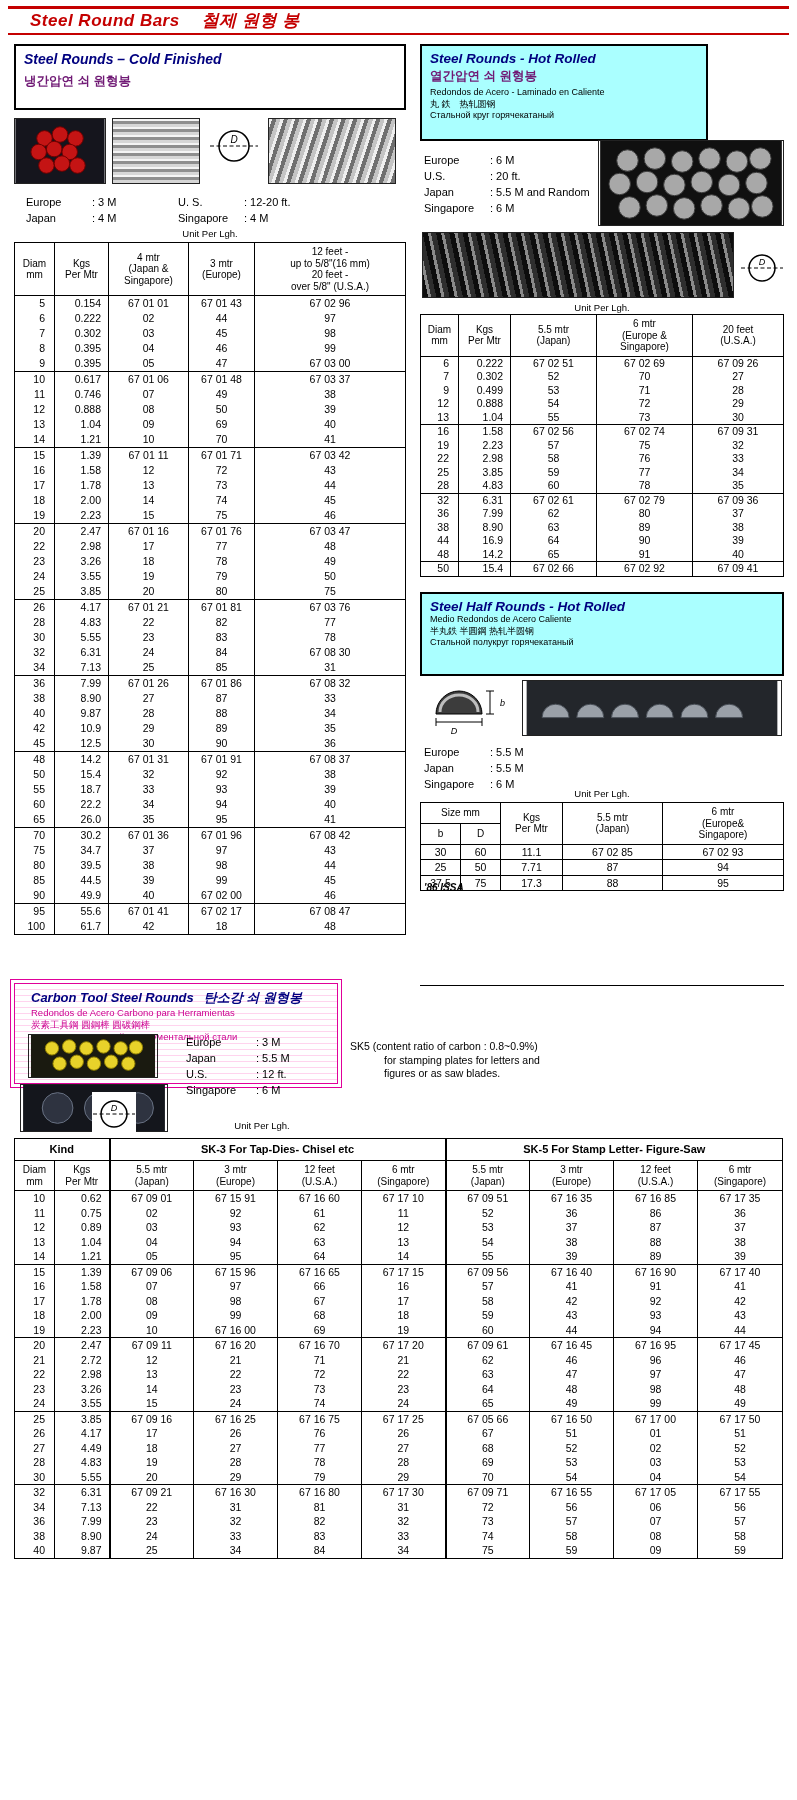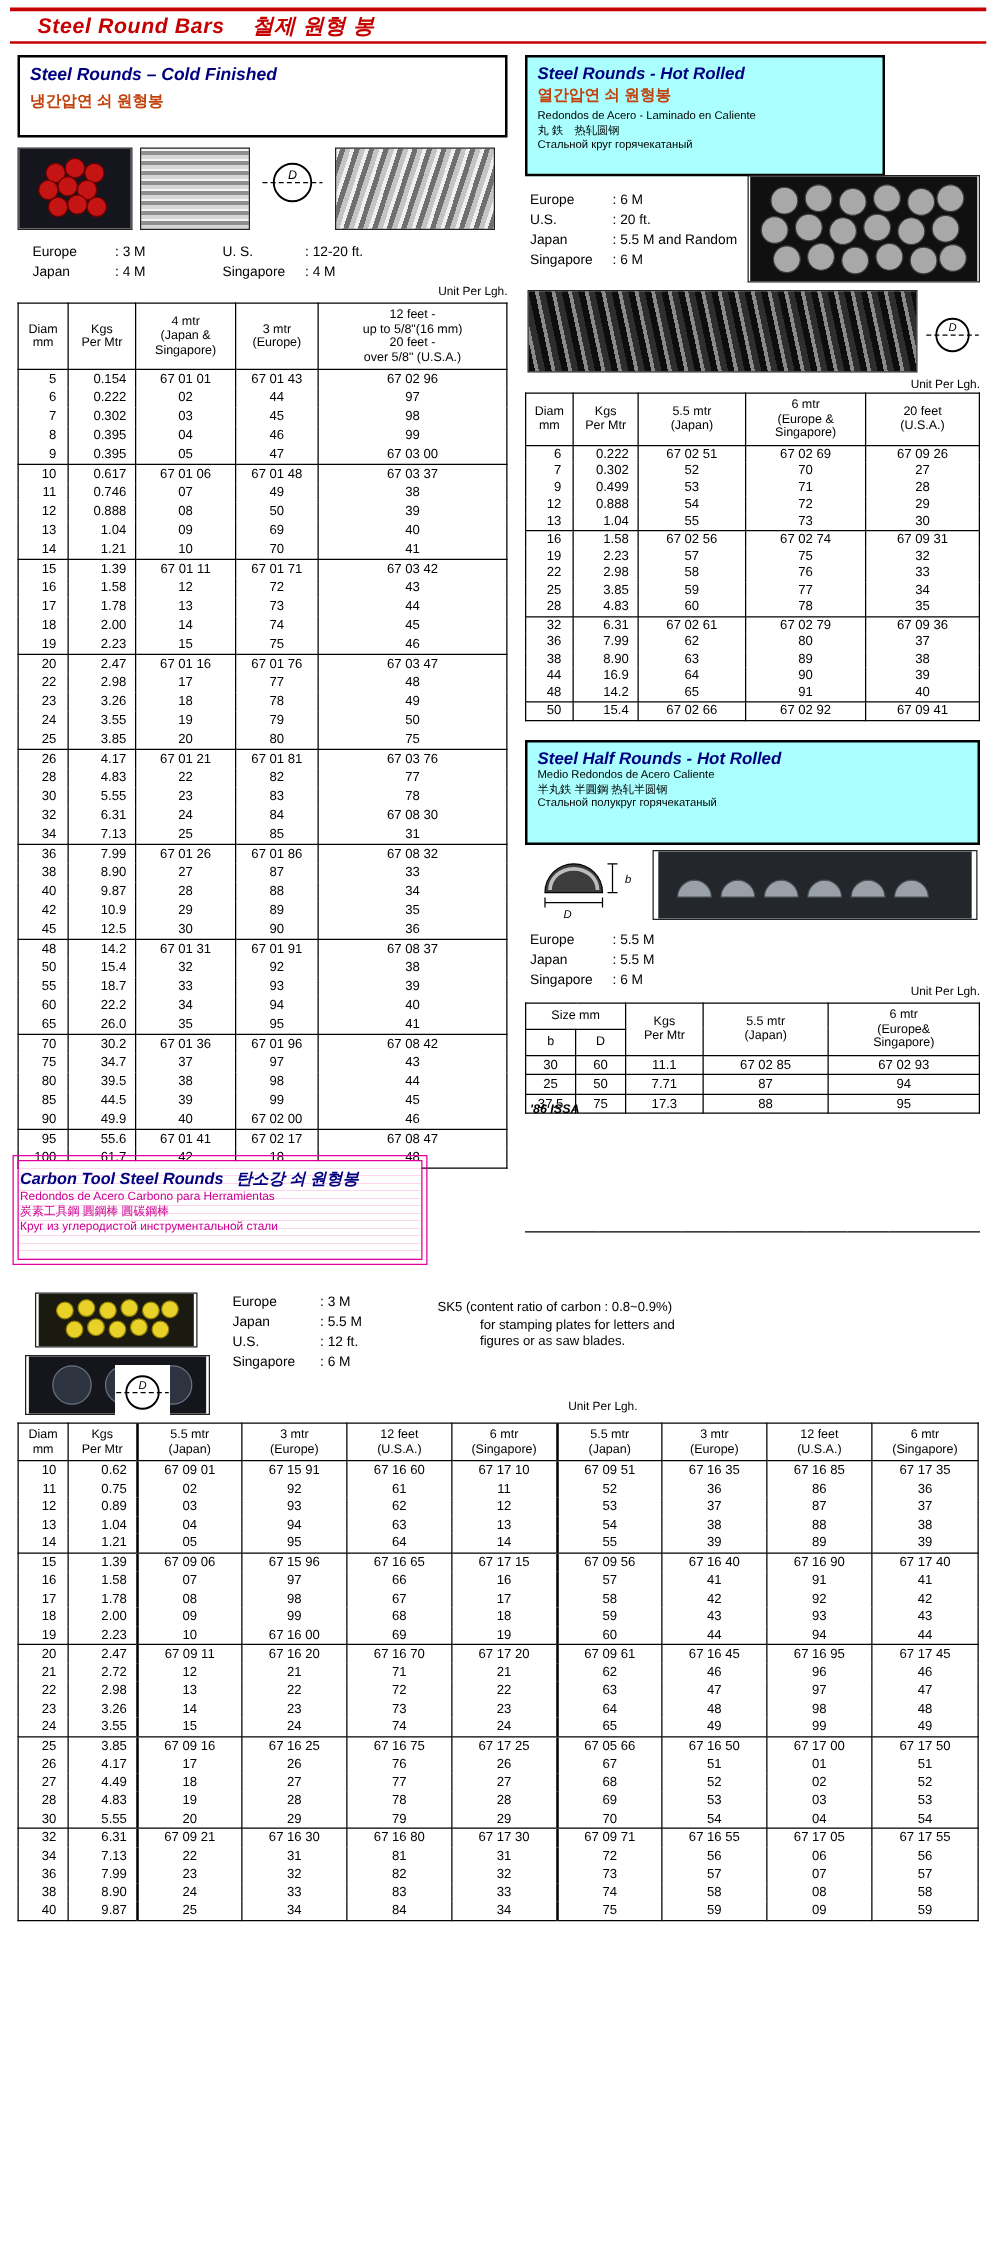--- a/index.html
+++ b/index.html
@@ -9,40 +9,40 @@
 
   
   .rule{position:absolute;left:8px;right:8px;background:#c40000}
   .page-title{position:absolute;left:30px;top:9px;font-size:17px;font-weight:bold;font-style:italic;color:#c40000;letter-spacing:.5px}
   .page-title .kr{margin-left:22px}
 
   
   .navy{color:#00007f}
   .blue{color:#0030c0}
   .box-title{font-style:italic;font-weight:bold;font-size:14px}
-  .box-kr{font-weight:bold;font-size:12.5px;color:#c2410c;margin-top:6px}
+  .box-kr{font-weight:bold;font-size:12.5px;color:#701a75;margin-top:6px}
   .sub{font-size:9px;line-height:11.5px}
   .cf-box{left:14px;top:44px;width:392px;height:66px;border:2px solid #000;padding:5px 8px;display:grid;grid-template-columns:54% 46%}
   .cyan-box{background:#aaffff;border:2px solid #000;padding:5px 8px}
   .hr-box{left:420px;top:44px;width:288px;height:97px}
   .half-box{left:420px;top:592px;width:364px;height:84px}
   .cyan-box .box-title{font-size:13.5px}
   .cyan-box .box-kr{margin-top:2px;margin-bottom:2px}
-  .carbon-box{left:14px;top:928px;width:324px;height:80px;border:1px solid #e0009a;outline:1px solid #e0009a;outline-offset:3px;padding:5px 1px;background:repeating-linear-gradient(180deg,#fff 0 5px,#ffd4ee 5px 6px)}
+  .carbon-box{left:14px;top:983px;width:324px;height:101px;border:1px solid #e0009a;outline:1px solid #e0009a;outline-offset:3px;padding:5px 16px;background:repeating-linear-gradient(180deg,#fff 0 5px,#ffd4ee 5px 6px)}
   .carbon-box .box-title{font-size:13px}
   .carbon-box .sub{color:#cc0090;font-size:9.5px;line-height:12px}
   .carbon-box .kr-part{color:#00007f;margin-left:10px}
 
   
   .len-row{display:flex;font-size:11px;line-height:16px}
   .len-label{width:66px}
   .pairs2{display:grid;grid-template-columns:152px 200px}
   .carbon-lens .len-label{width:70px}
 
-  .u{font-size:9.5px;text-align:right}
+  .u{font-size:9.5px;text-align:center}
 
   
   table.data-tbl{border-collapse:collapse;table-layout:fixed;background:#fff;border:1.5px solid #000}
   .data-tbl th{border:1px solid #000;font-weight:normal;font-size:10px;line-height:11.5px;white-space:pre-line;padding:3px 1px;vertical-align:middle}
   .data-tbl td{border-left:1px solid #000;border-right:1px solid #000;font-size:10.5px;text-align:center;white-space:nowrap;overflow:hidden}
   .data-tbl tr.group-end td{border-bottom:1px solid #000}
   .cf-tbl{left:14px;top:242px;width:392px}
   .cf-tbl td{line-height:15px}
   .cf-tbl td:nth-child(1),.hr-tbl td:nth-child(1),.sk-tbl td:nth-child(1){text-align:right;padding-right:9px}
   .cf-tbl td:nth-child(2),.hr-tbl td:nth-child(2),.sk-tbl td:nth-child(2){text-align:right;padding-right:7px}
@@ -906,20 +906,25 @@
       <col style="width:84px">
       <col style="width:84px">
       <col style="width:84px">
       <col style="width:84px">
       <col style="width:84px">
       <col style="width:84px">
       <col style="width:84px">
       <col>
     </colgroup>
   <thead>
+    <tr class="band">
+      <th colspan="2">Kind</th>
+      <th colspan="4">SK-3   For Tap-Dies- Chisel etc</th>
+      <th colspan="4">SK-5   For Stamp Letter-  Figure-Saw</th>
+    </tr>
     <tr class="cols">
         <th>Diam
 mm</th>
         <th>Kgs
 Per Mtr</th>
         <th>5.5 mtr
 (Japan)</th>
         <th>3 mtr
 (Europe)</th>
         <th>12 feet

